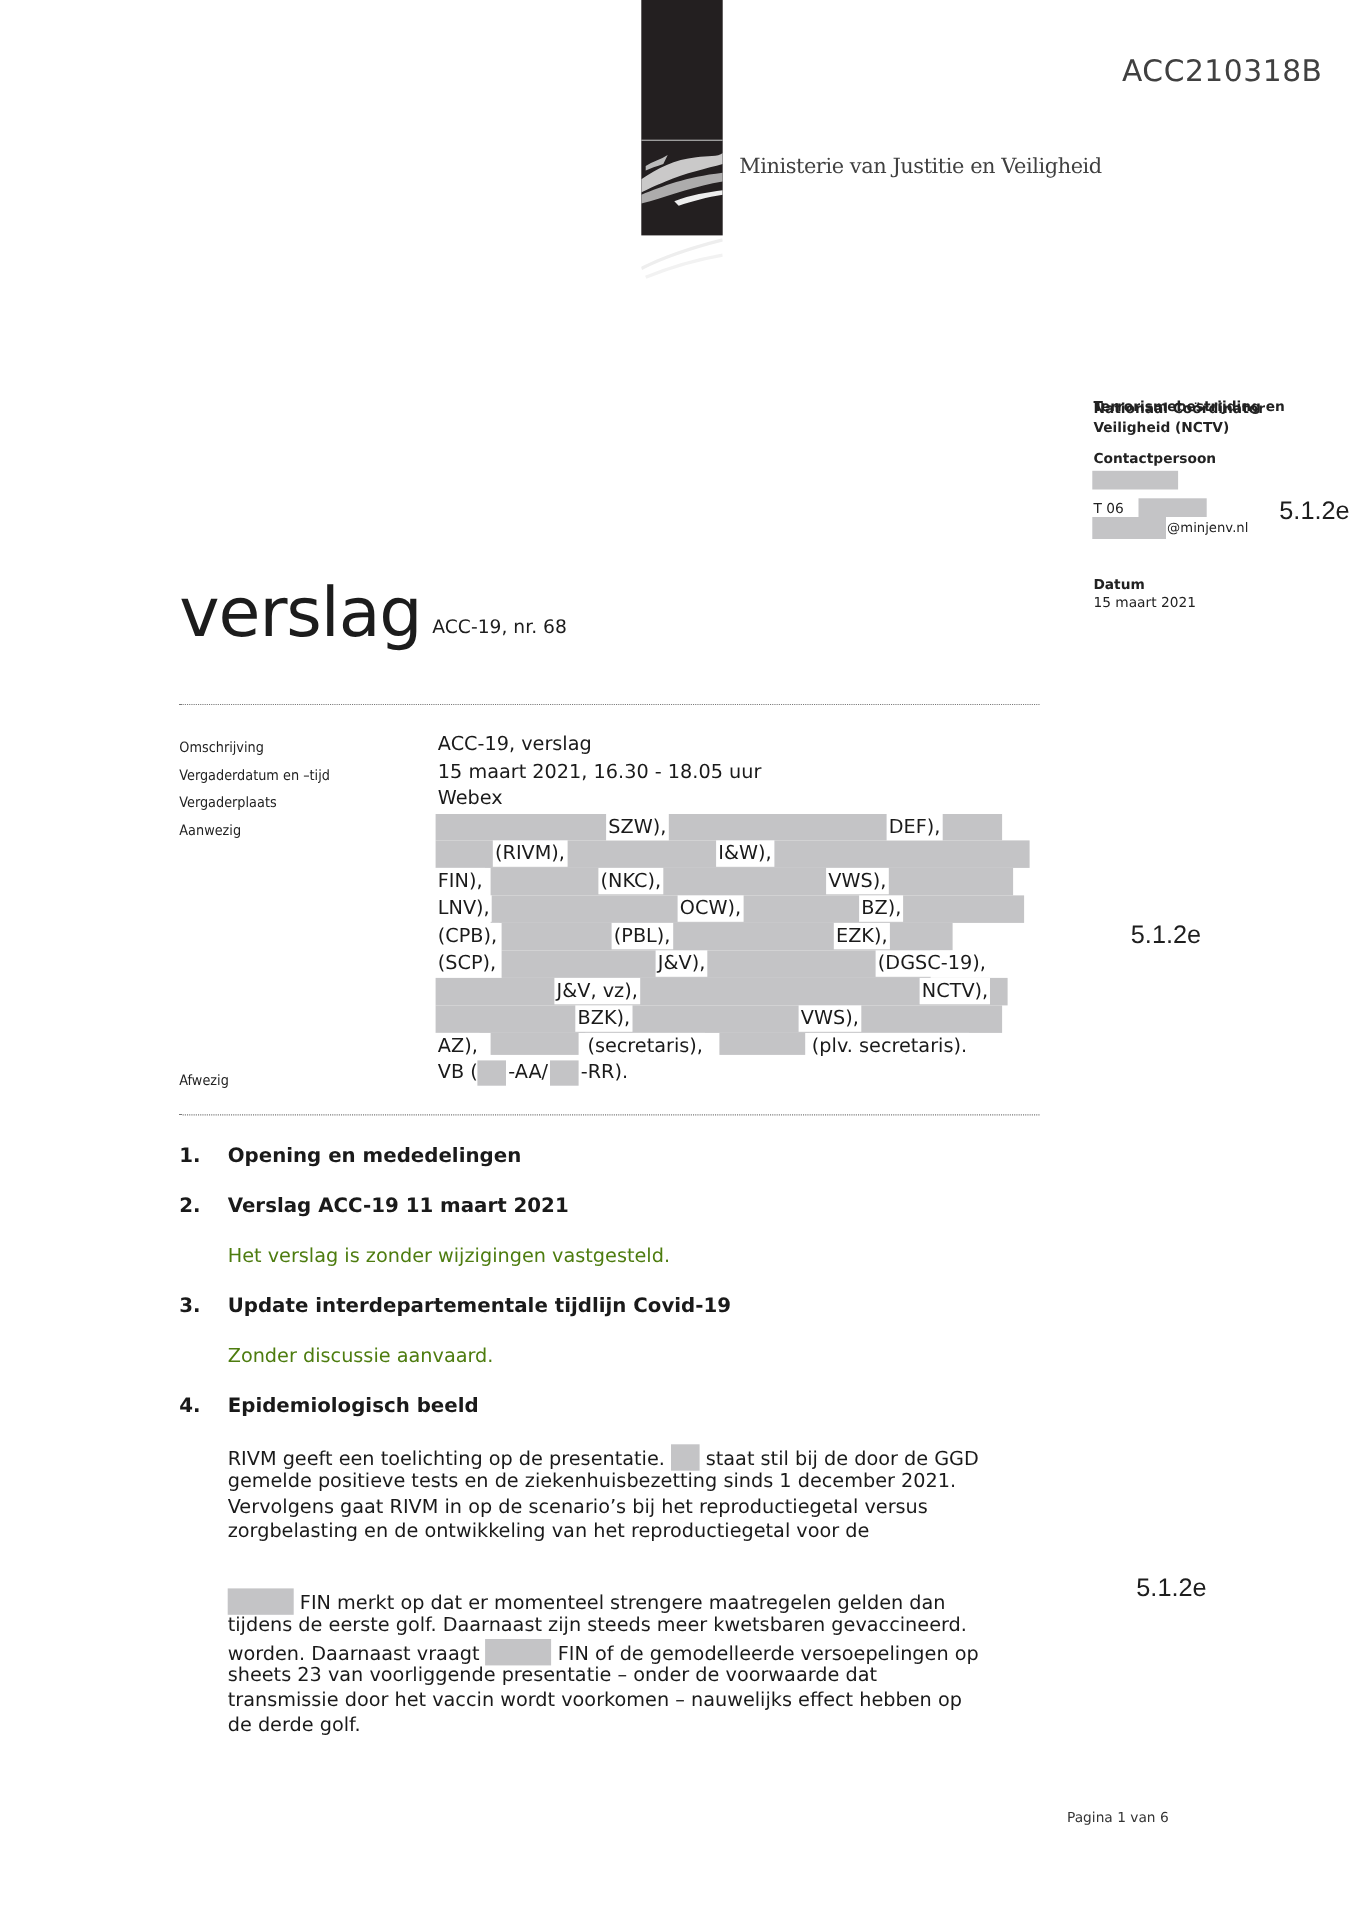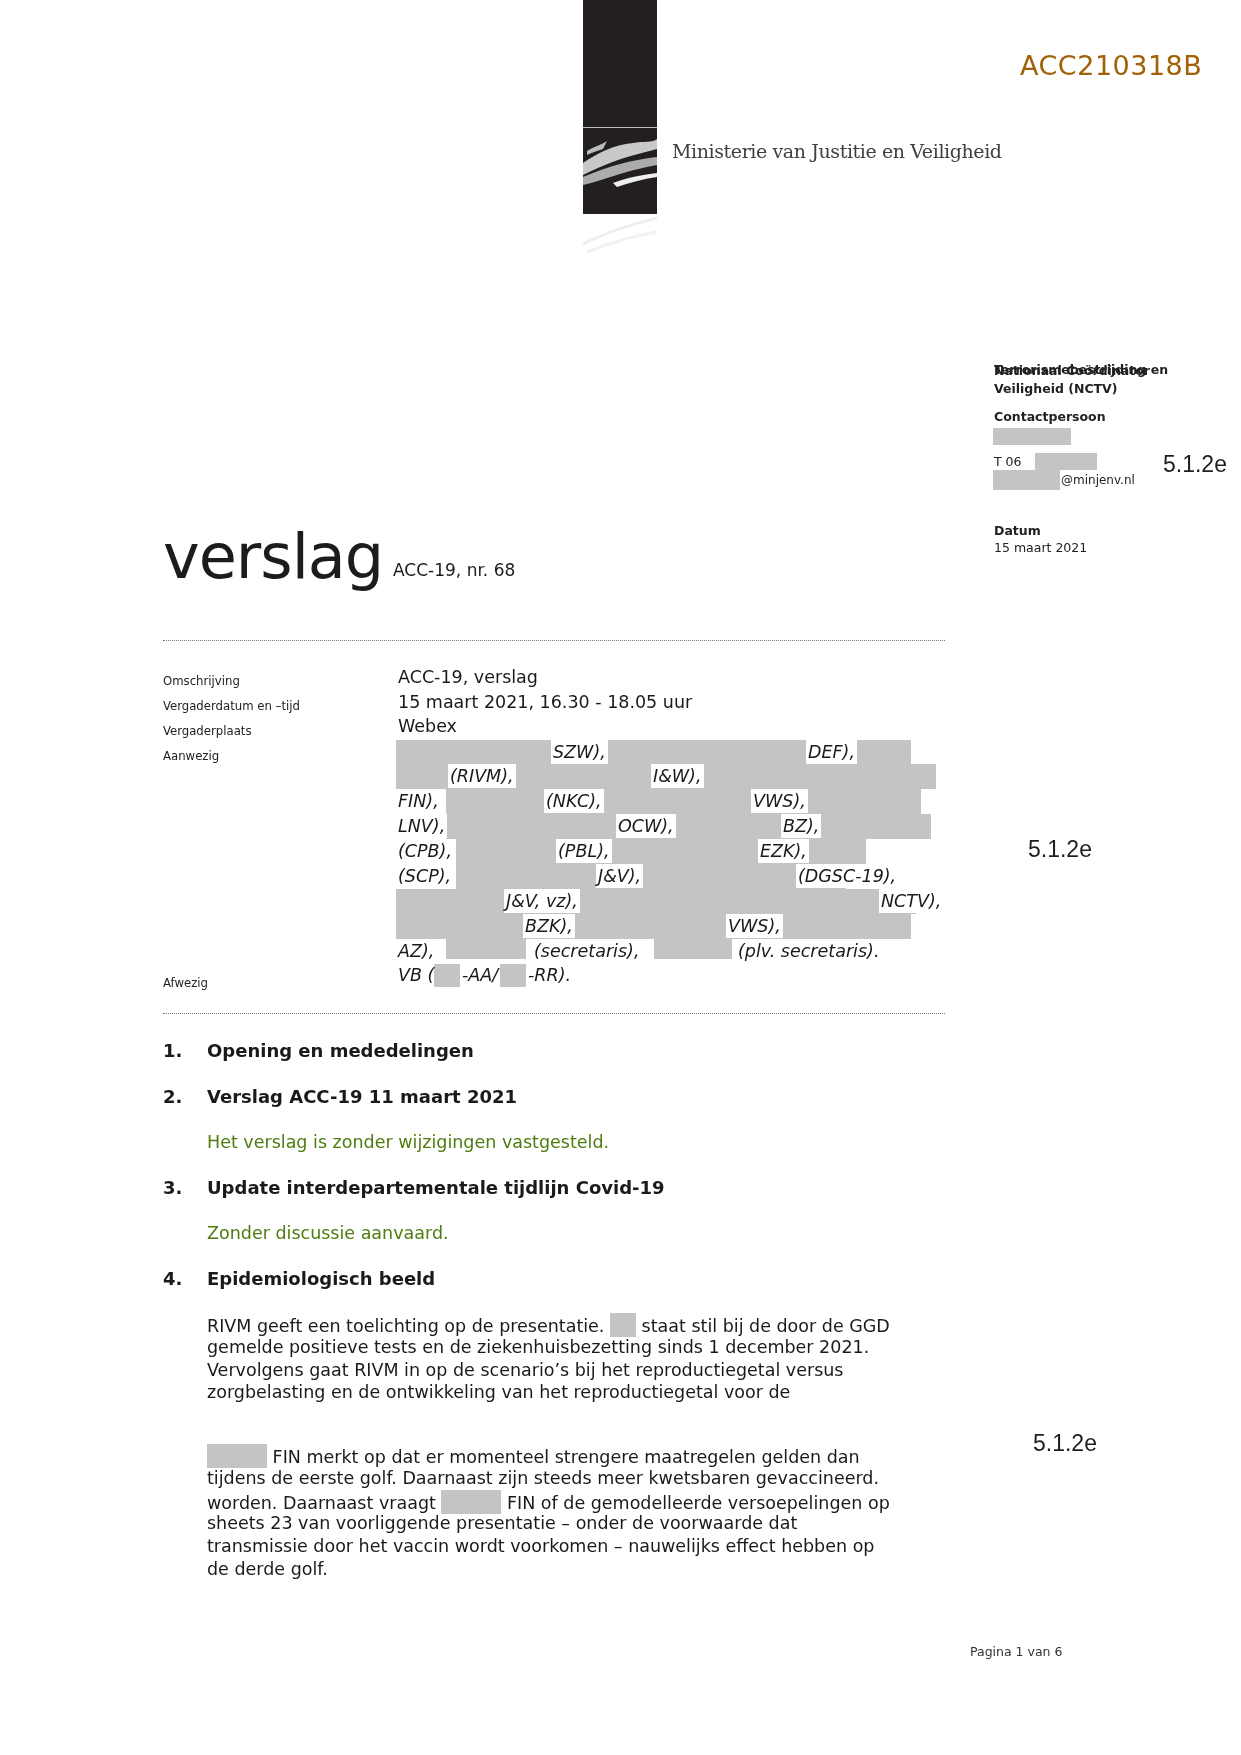--- a/index.html
+++ b/index.html
@@ -3,32 +3,32 @@
 <meta charset="utf-8">
 <style>
   html, body { margin:0; padding:0; background:#fff; }
   body { width:1241px; height:1755px; position:relative; overflow:hidden; color:#1a1a1a; font-family:"DejaVu Sans", sans-serif; }
   .abs { position:absolute; white-space:nowrap; }
   .logo-bar { position:absolute; left:583px; top:0; width:74px; height:214px; background:#231f20; }
   .logo-bar .divider { position:absolute; left:0; top:127px; width:74px; height:1px; background:#bbb; }
   .logo-bar .wave { position:absolute; left:0; top:135px; width:74px; height:60px; }
   .logo-fade { position:absolute; left:583px; top:214px; width:74px; height:40px; }
   .ministry { left:672px; top:140px; font-family:"DejaVu Serif", serif; font-size:19px; letter-spacing:-0.4px; color:#404040;text-align:right; }
-  .docid { left:1020px; top:50px; font-size:27px; color:#a16207; letter-spacing:0.5px; }
+  .docid { left:1020px; top:50px; font-size:27px; color:#404040; letter-spacing:0.5px; }
   .side { left:994px; font-size:12.5px; font-weight:bold; color:#222; line-height:19px; }
   .side-normal { left:994px; font-size:12.5px; color:#222; }
   .redact { position:absolute; background:#c4c4c6; }
   .code512 { font-family:"Liberation Sans", sans-serif; font-size:23px; color:#1e1e1e; }
   .title-big { left:163px; top:520px; font-family:"DejaVu Sans", sans-serif; font-size:62px; letter-spacing:-1px; color:#1c1c1c; }
   .title-sub { left:393px; top:560px; font-size:17px; color:#1c1c1c; }
   .dots { position:absolute; left:163px; width:782px; height:0; border-top:1px dotted #777; }
   .meta-label { left:163px; font-size:13px; color:#222; font-family:"DejaVu Sans Condensed","DejaVu Sans", sans-serif; }
   .meta-val { left:398px; font-size:17.5px; color:#1a1a1a; }
   .att { position:absolute; left:396px; top:740px; width:540px; }
-  .att-line { position:absolute; height:24px; font-size:17.5px; white-space:nowrap; line-height:24px;font-style:italic; }
+  .att-line { position:absolute; height:24px; font-size:17.5px; white-space:nowrap; line-height:24px; }
   .att-line .t { position:absolute; background:#fff; padding:0 2px; }
   .h-num { left:163px; font-size:18px; font-weight:bold; }
   .h-txt { left:207px; font-size:18px; font-weight:bold; }
   .body-txt { left:207px; font-size:17.5px; color:#4d7c0f; }
   .para { position:absolute; left:207px; width:740px; font-size:17.5px; line-height:22.8px; color:#1a1a1a; }
   .para .ln { display:block; white-space:nowrap; position:relative; height:22.8px; }
   .inline-red { display:inline-block; background:#c4c4c6; height:24px; vertical-align:-5px; }
   .pagenum { left:970px; top:1644px; font-size:12.5px; color:#333; }
 </style>
 </head>
@@ -113,21 +113,21 @@
     <span class="t" style="left:160px;">(PBL),</span>
     <span class="t" style="left:362px;">EZK),</span>
   </div>
   <div class="att-line" style="top:124px; left:0; width:540px;">
     <span class="t" style="left:0;">(SCP),</span>
     <span class="t" style="left:200px;">J&amp;V),</span>
     <span class="t" style="left:400px;">(DGSC-19),</span>
   </div>
   <div class="att-line" style="top:149px; left:0; width:540px;">
     <span class="t" style="left:108px;">J&amp;V, vz),</span>
-    <span class="t" style="left:440px;margin-left:43px;">NCTV),</span>
+    <span class="t" style="left:440px;">NCTV),</span>
   </div>
   <div class="att-line" style="top:174px; left:0; width:540px;">
     <span class="t" style="left:127px;">BZK),</span>
     <span class="t" style="left:330px;">VWS),</span>
   </div>
   <div class="att-line" style="top:199px; left:0; width:540px;">
     <span class="t" style="left:0;">AZ),</span>
     <span class="t" style="left:136px;">(secretaris),</span>
     <span class="t" style="left:340px;">(plv. secretaris).</span>
   </div>

